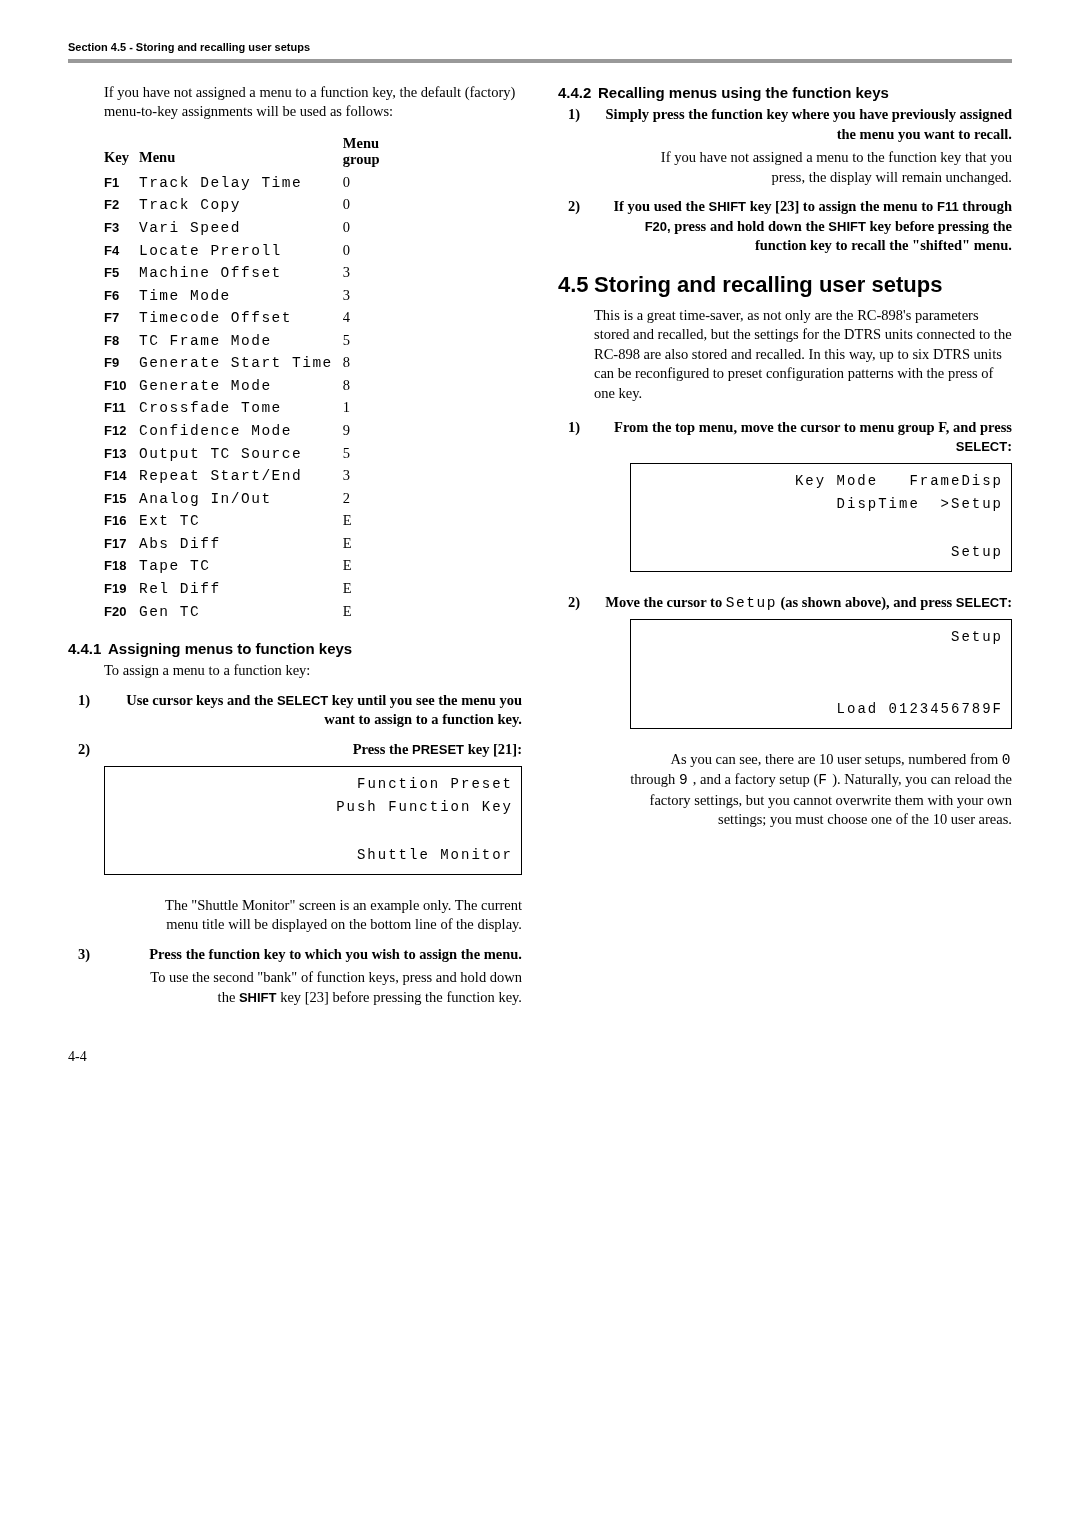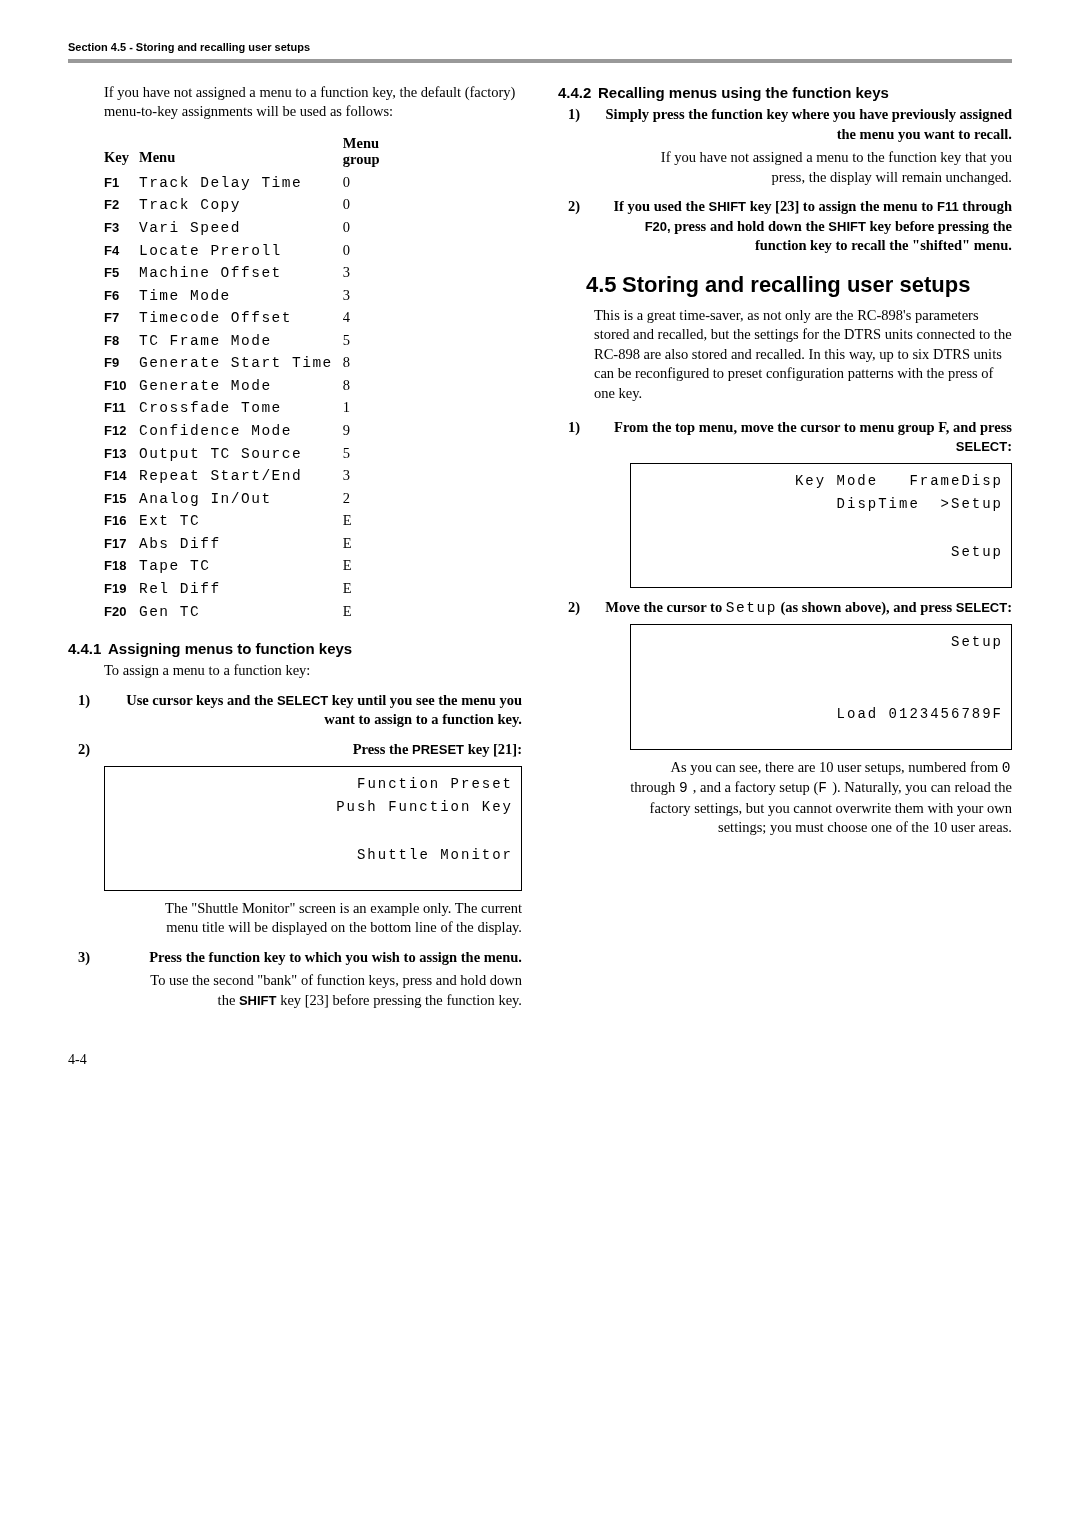--- a/index.html
+++ b/index.html
@@ -56,21 +56,21 @@
     letter-spacing: 1.5px;
     white-space: pre;
   }
   h2.major {
     font-family: Arial, Helvetica, sans-serif;
     font-weight: bold;
     font-size: 22px;
     margin: 14px 0 6px 0;
     display: flex;
   }
-  h2.major .num { width: 36px; flex-shrink:0;margin-left:28px;}
+  h2.major .num { width: 36px; flex-shrink:0;}
   h3.minor {
     font-family: Arial, Helvetica, sans-serif;
     font-weight: bold;
     font-size: 15px;
     margin: 16px 0 2px 0;
     display: flex;
     align-items: flex-end;
   }
   h3.minor .num { width: 40px; flex-shrink:0;}
   .body-after-h3 { margin: 0 0 10px 36px; }
@@ -96,22 +96,22 @@
   }
   .step-note {
     font-weight: normal;
     margin: 4px 0 0 36px;
   }
   .sf { font-family: Arial, Helvetica, sans-serif; font-weight: bold; font-size: 13px; }
   .lcd {
     border: 1px solid #000;
     font-family: "Courier New", monospace;
     letter-spacing: 2px;
-    padding: 6px 8px 22px 8px;
-    margin: 6px 0 8px 36px;
+    padding: 6px 8px 6px 8px;
+    margin: 6px 0 21px 36px;
     line-height: 1.7;
     white-space: pre;
     font-size: 14px;
   }
   .lcd-wide { margin-left: 0px; }
   .page-num {
     margin-top: 30px;
     font-size: 14px;
   }
   .tbl th.group-hdr { line-height: 1.1;}

